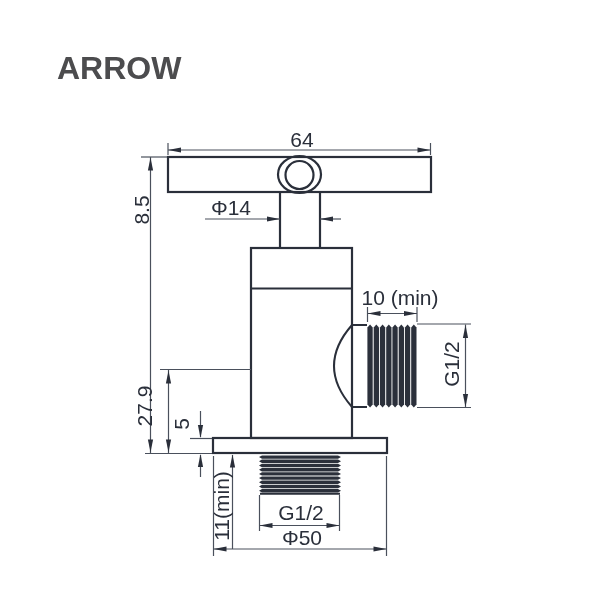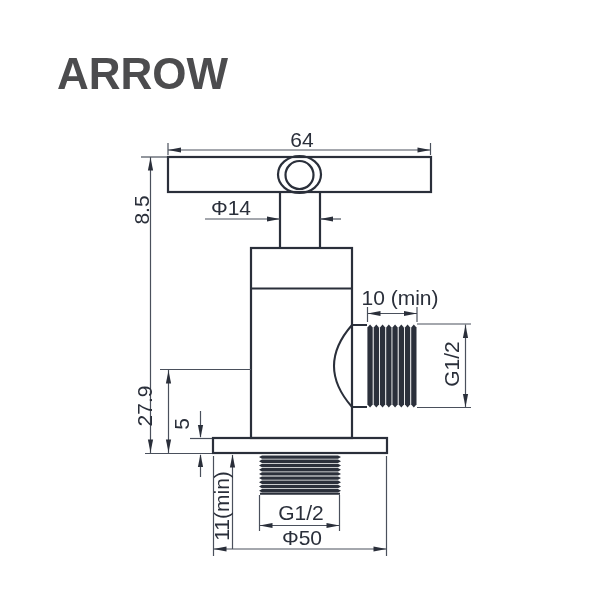--- a/index.html
+++ b/index.html
@@ -1,18 +1,18 @@
 <!DOCTYPE html>
 <html><head>
 <meta charset="utf-8">
 <style>
   html,body{margin:0;padding:0;background:#ffffff;}
   #stage{position:relative;width:600px;height:600px;background:#ffffff;overflow:hidden;
          font-family:"Liberation Sans",sans-serif;}
-  #brand{position:absolute;left:57px;top:52px;font-size:44px;font-weight:700;
+  #brand{position:absolute;left:57px;top:52px;font-size:32px;font-weight:700;
          color:#4c4c4e;letter-spacing:0px;line-height:1;}
   svg{position:absolute;left:0;top:0;}
   .obj{stroke:#2a2f3a;stroke-width:2.2;fill:none;}
   .objthin{stroke:#2a2f3a;stroke-width:2;fill:none;}
   .dim{stroke:#4a505c;stroke-width:1.2;fill:none;}
   .arr{fill:#2a2f3a;stroke:none;}
   .ridge{fill:#2b303b;stroke:none;}
   .lbl{font-family:"Liberation Sans",sans-serif;font-size:21px;fill:#2a2f3a;}
   .mid{text-anchor:middle;}
 </style>

